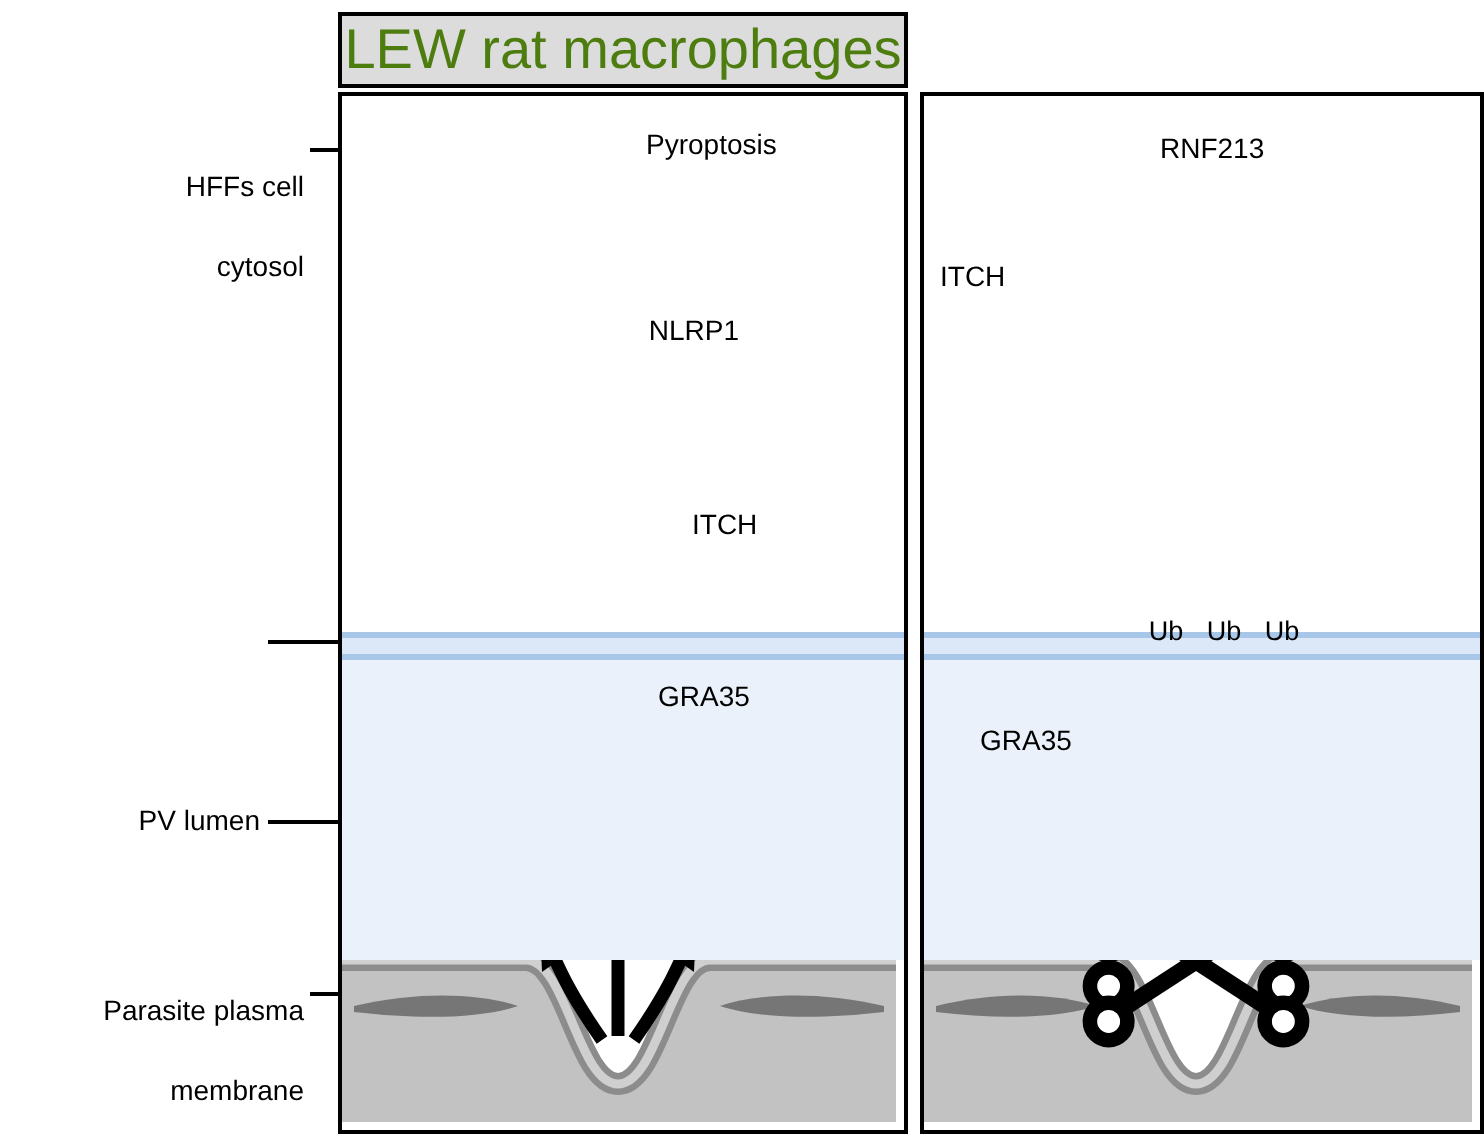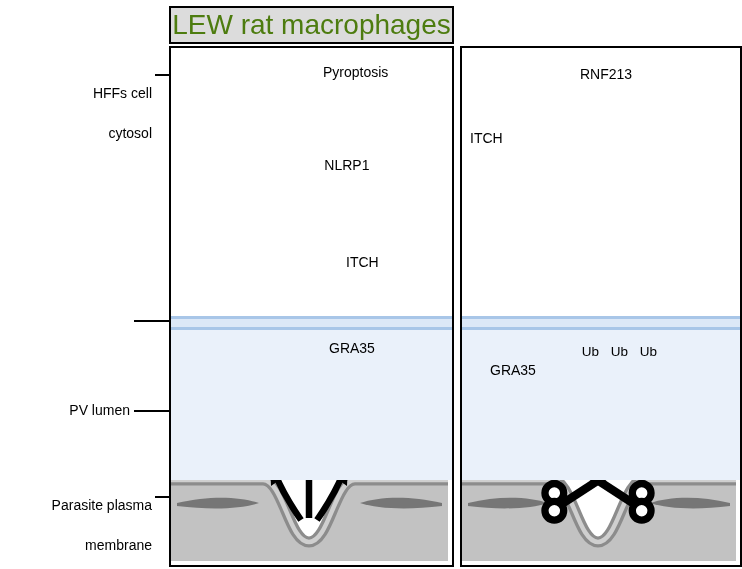--- a/index.html
+++ b/index.html
@@ -1,21 +1,21 @@
 <!DOCTYPE html>
 <html><head>
 <meta charset="utf-8">
 <style>
   html,body{margin:0;padding:0;background:#ffffff;}
   body{width:742px;height:569px;position:relative;overflow:hidden;
        font-family:"Liberation Sans", sans-serif;color:#111;}
   #fig{position:absolute;left:0;top:0;width:742px;height:569px;}
   .lbl{position:absolute;font-size:14px;line-height:20px;color:#000;white-space:pre;}
   .lbl.r{text-align:right;}
-  .lbl.c{text-align:right;margin-top:36px;}
+  .lbl.c{text-align:center;}
   .hdr{position:absolute;background:#dcdcdc;border:2.2px solid #000;
        display:flex;align-items:center;justify-content:center;
        font-size:28px;color:#4d7c0f;}
   .panel{position:absolute;border:2.2px solid #000;background:#ffffff;overflow:hidden;}
   .cytosol{position:absolute;left:0;right:0;top:0;background:#ffffff;}
   .pvm-outer{position:absolute;left:0;right:0;background:#a8c6e8;}
   .pvm-inner{position:absolute;left:0;right:0;background:#dce8f7;}
   .pvlumen{position:absolute;left:0;right:0;background:#eaf1fa;}
   .tick{position:absolute;background:#000;height:2.2px;}
   svg{display:block;overflow:visible;}

